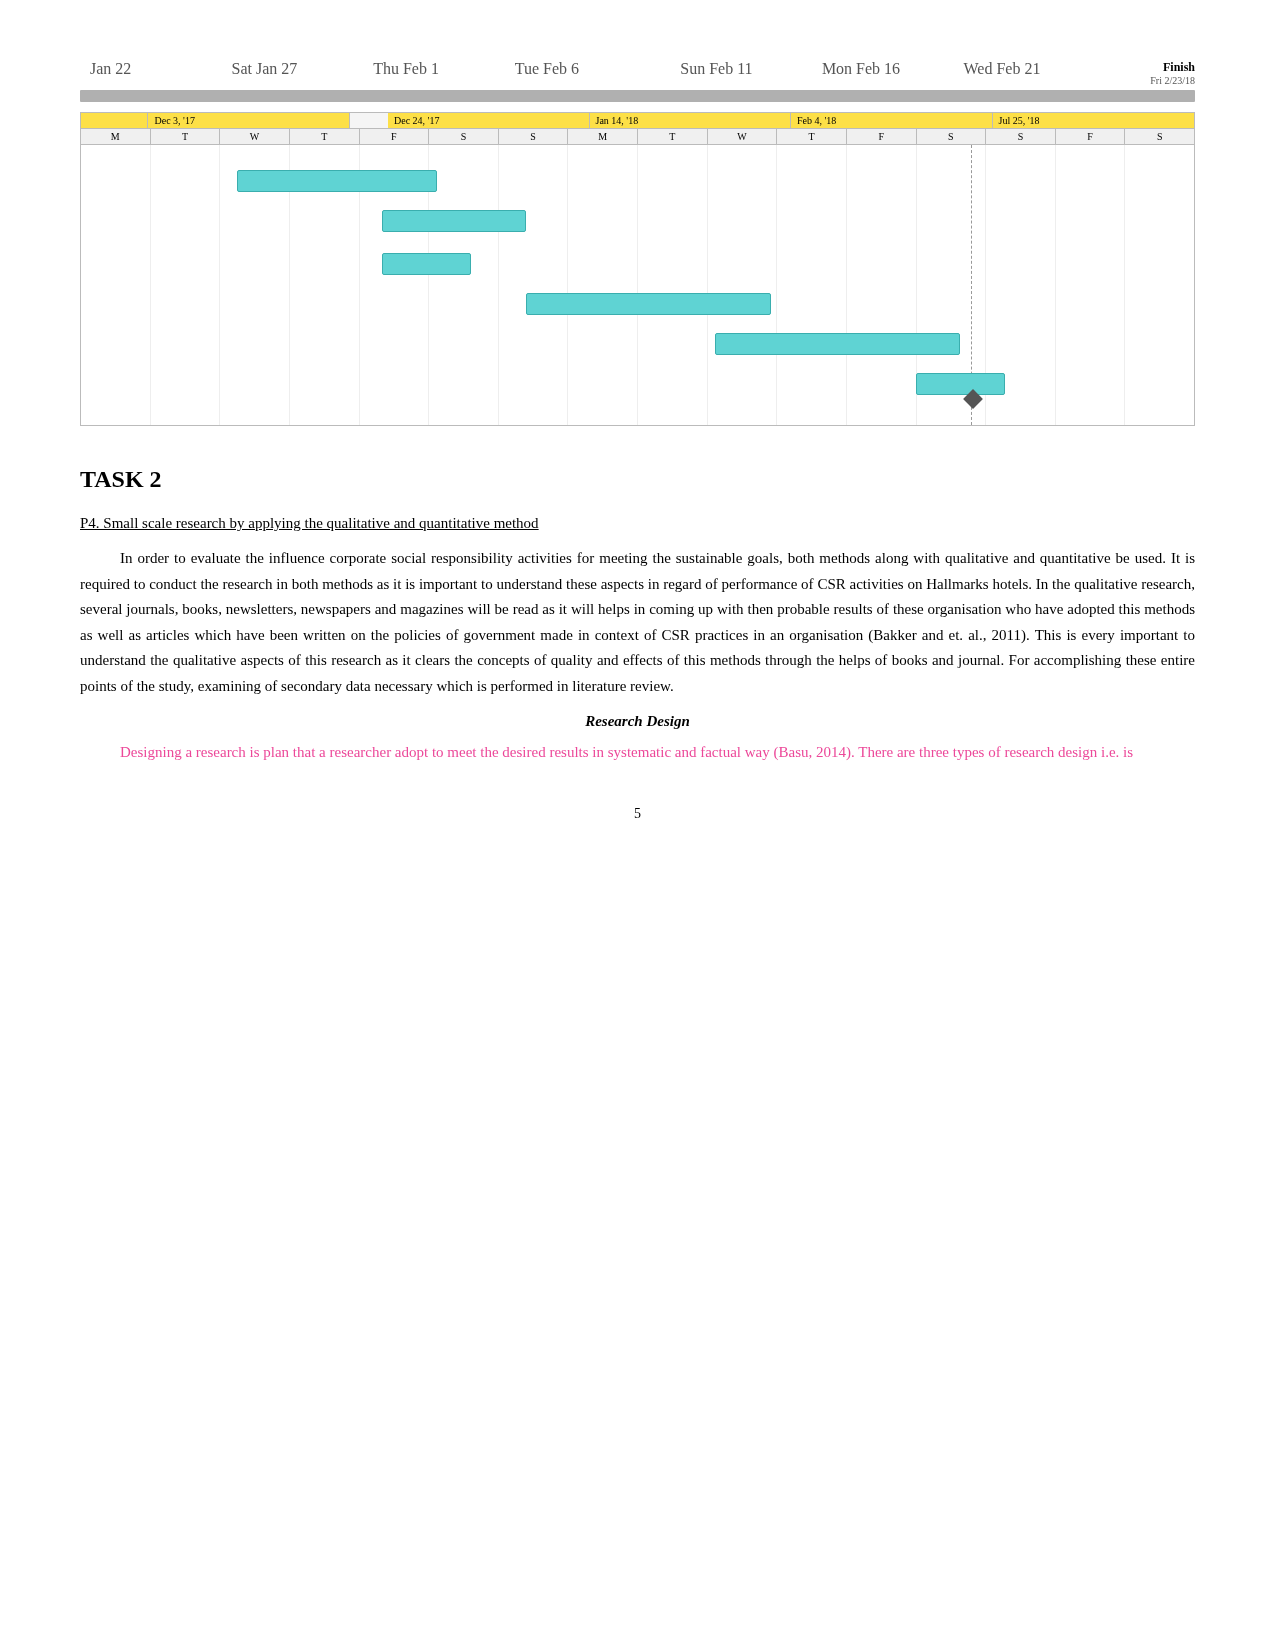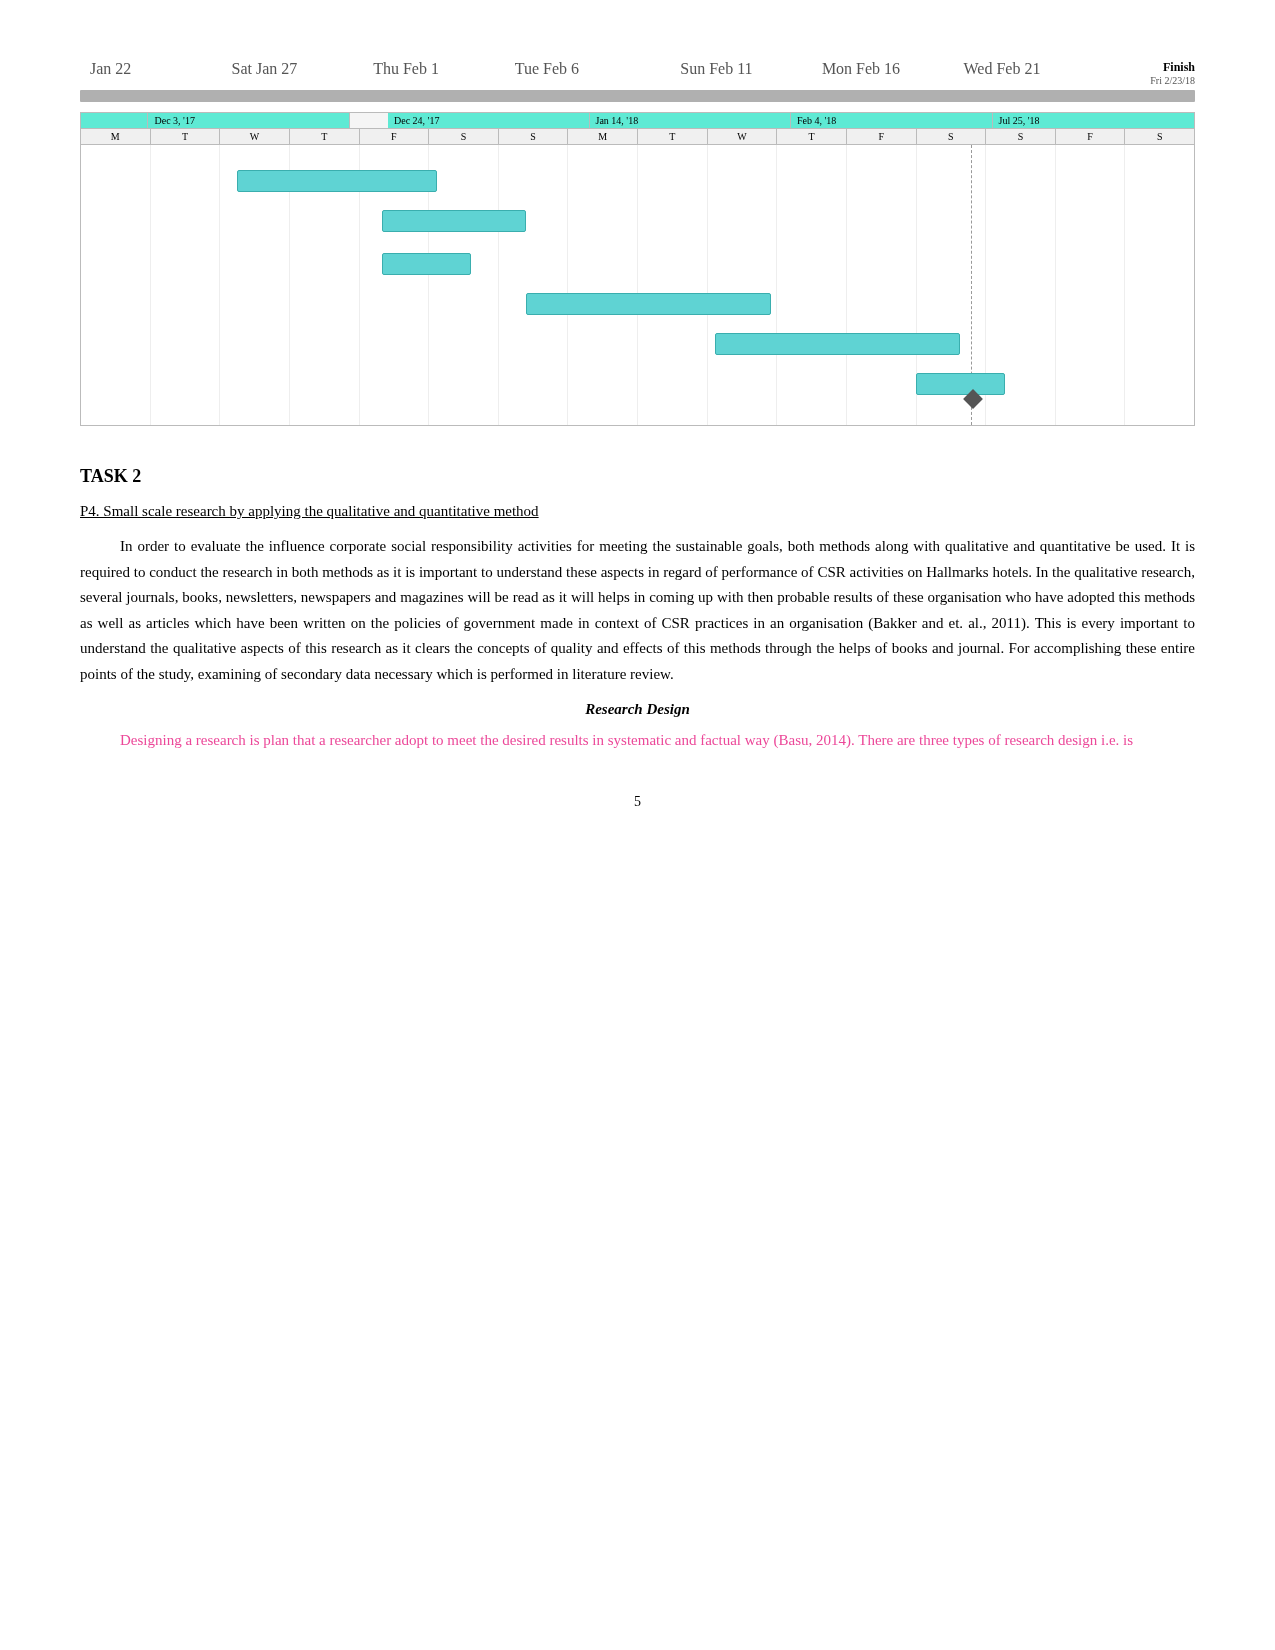--- a/index.html
+++ b/index.html
@@ -24,23 +24,23 @@
       width: 100%;
       height: 100%;
       pointer-events: none;
     }
 
     
     .task-section {
       margin-top: 30px;
     }
     .task-title {
-      font-size: 18px;
+      font-size: 24px;
       font-weight: bold;
-      margin-bottom: 16px;
+      margin-bottom: 22px;
     }
     .task-subtitle {
       font-size: 15px;
       text-decoration: underline;
       margin-bottom: 14px;
     }
     .paragraph {
       font-size: 15px;
       line-height: 1.7;
       text-align: justify;
@@ -77,21 +77,21 @@
     }
 
     .period-header {
       display: flex;
       border-bottom: 1px solid #bbb;
     }
     .period-header-cell {
       border-right: 1px solid #bbb;
       font-size: 10px;
       padding: 2px 6px;
-      background: #5eead4;
+      background: #fde047;
       white-space: nowrap;
     }
     .period-header-cell:last-child { border-right: none; }
 
     .day-header {
       display: flex;
       border-bottom: 1px solid #bbb;
       background: #f0f0f0;
     }
     .day-cell {

